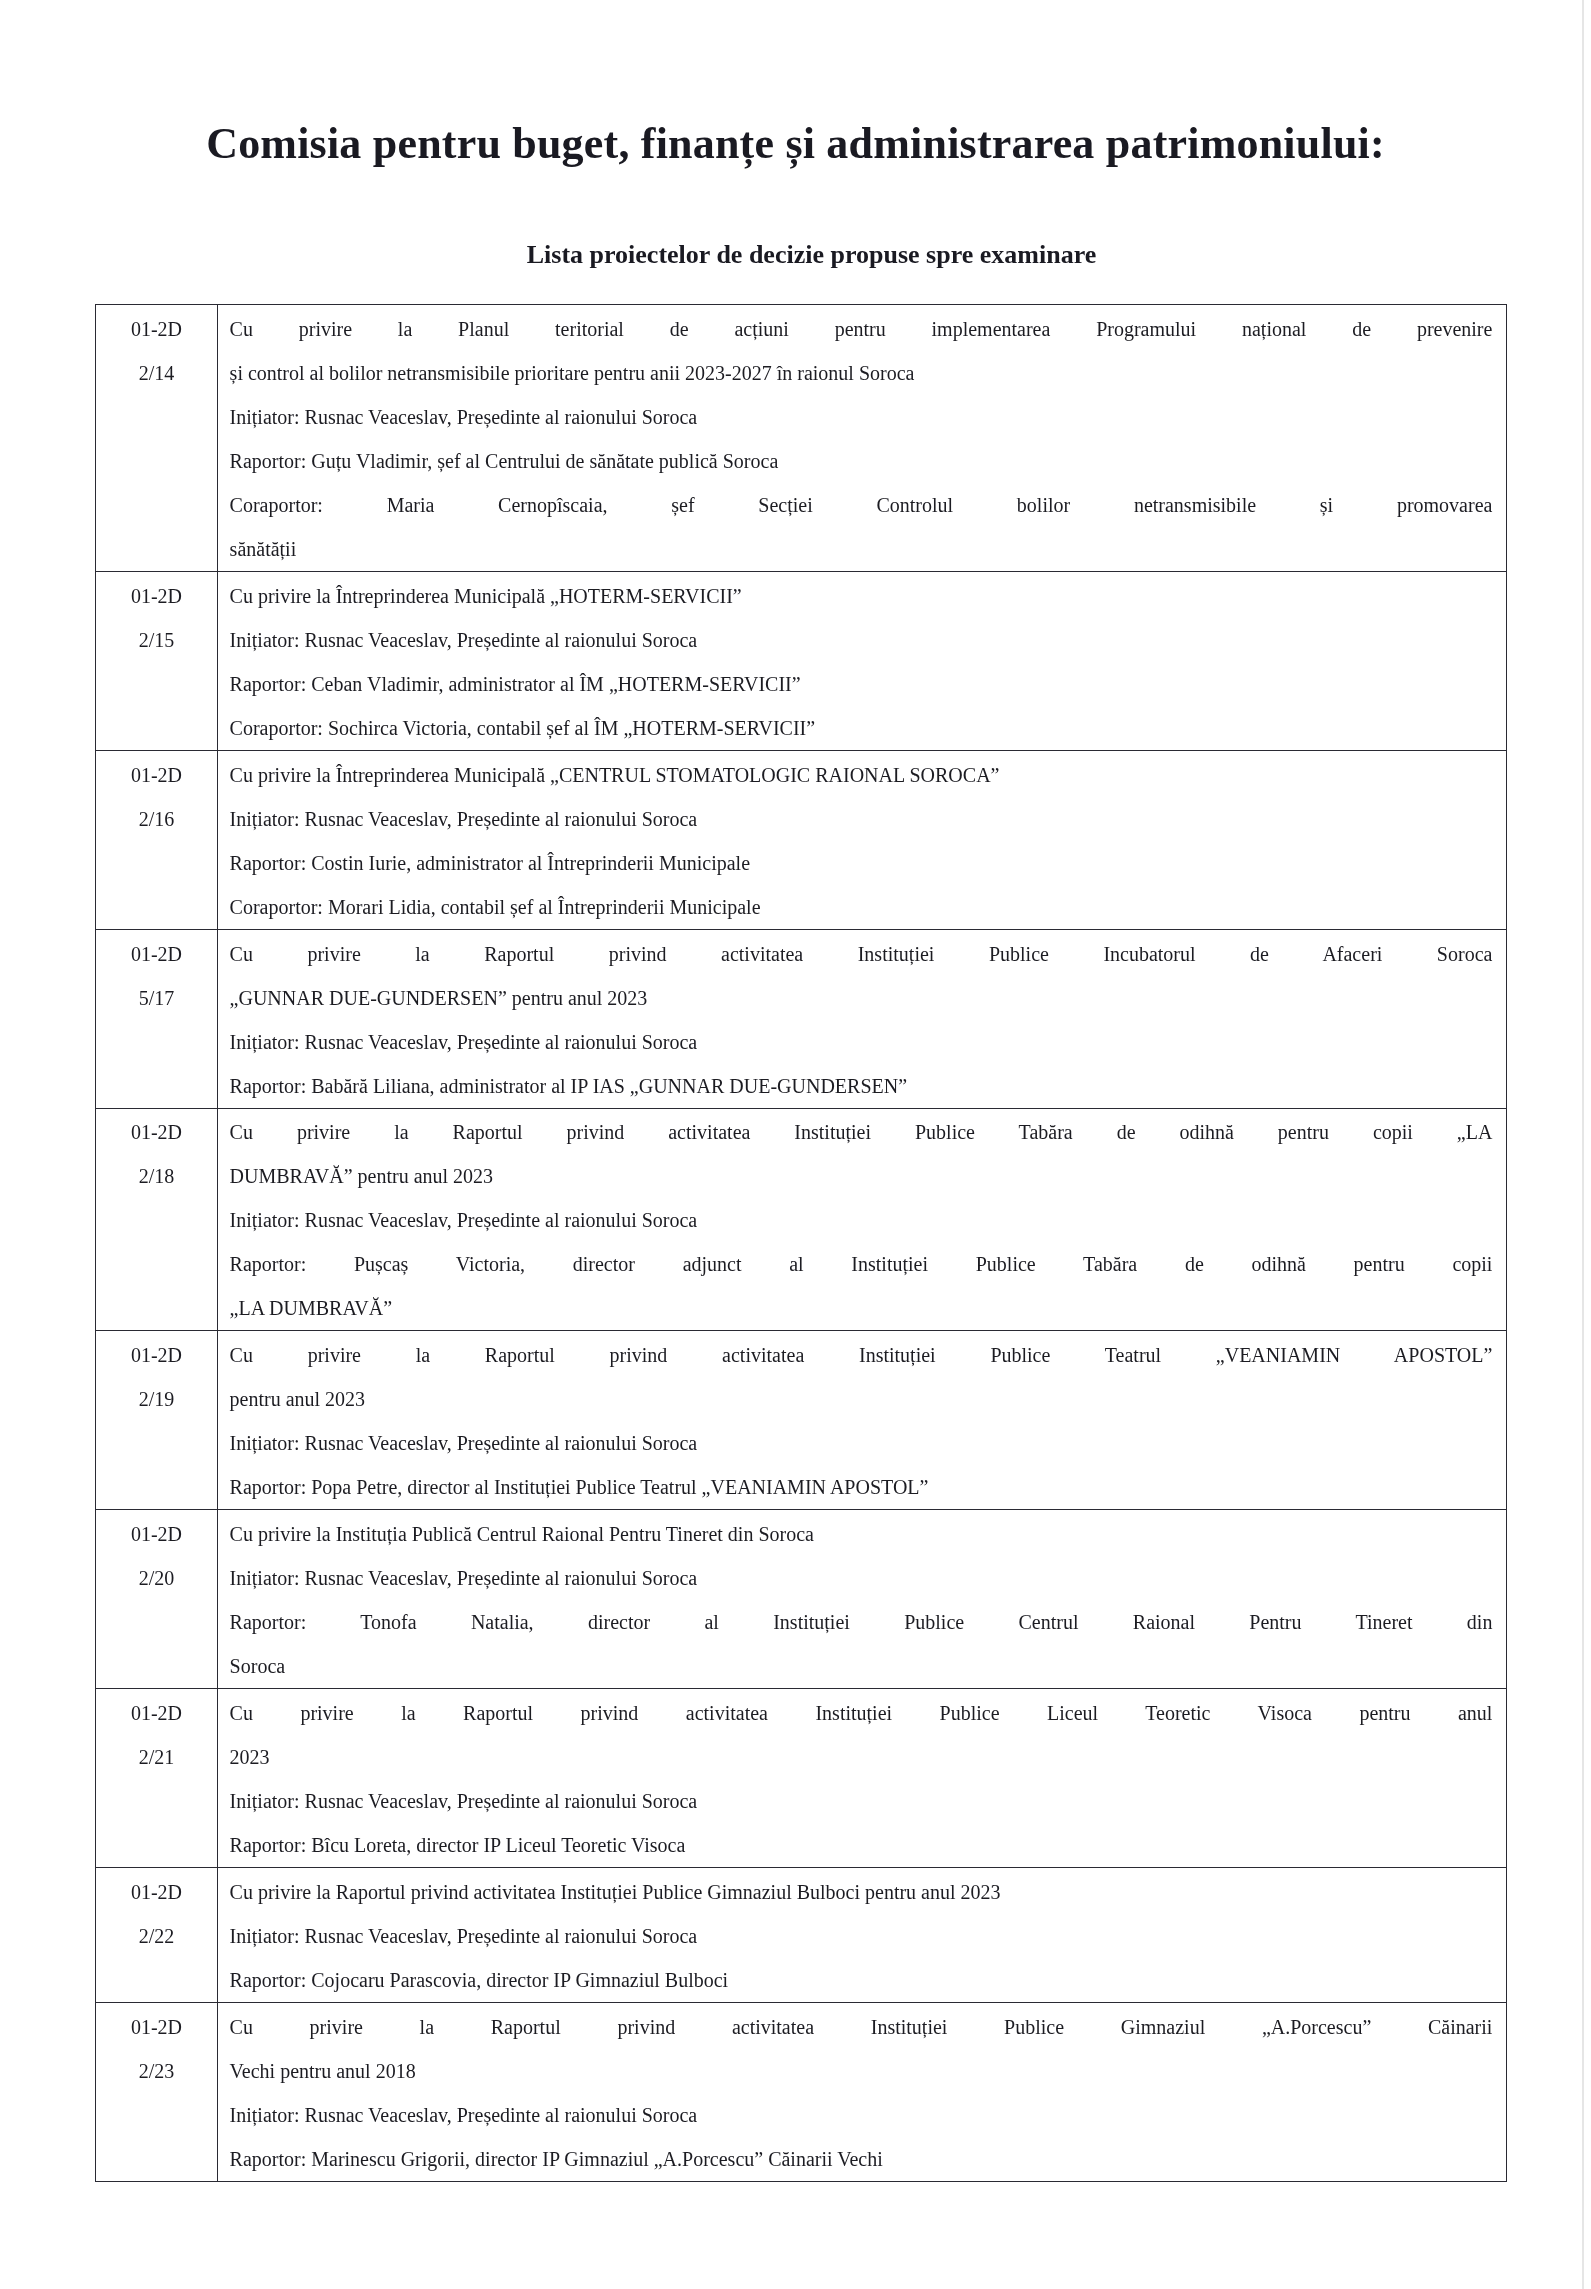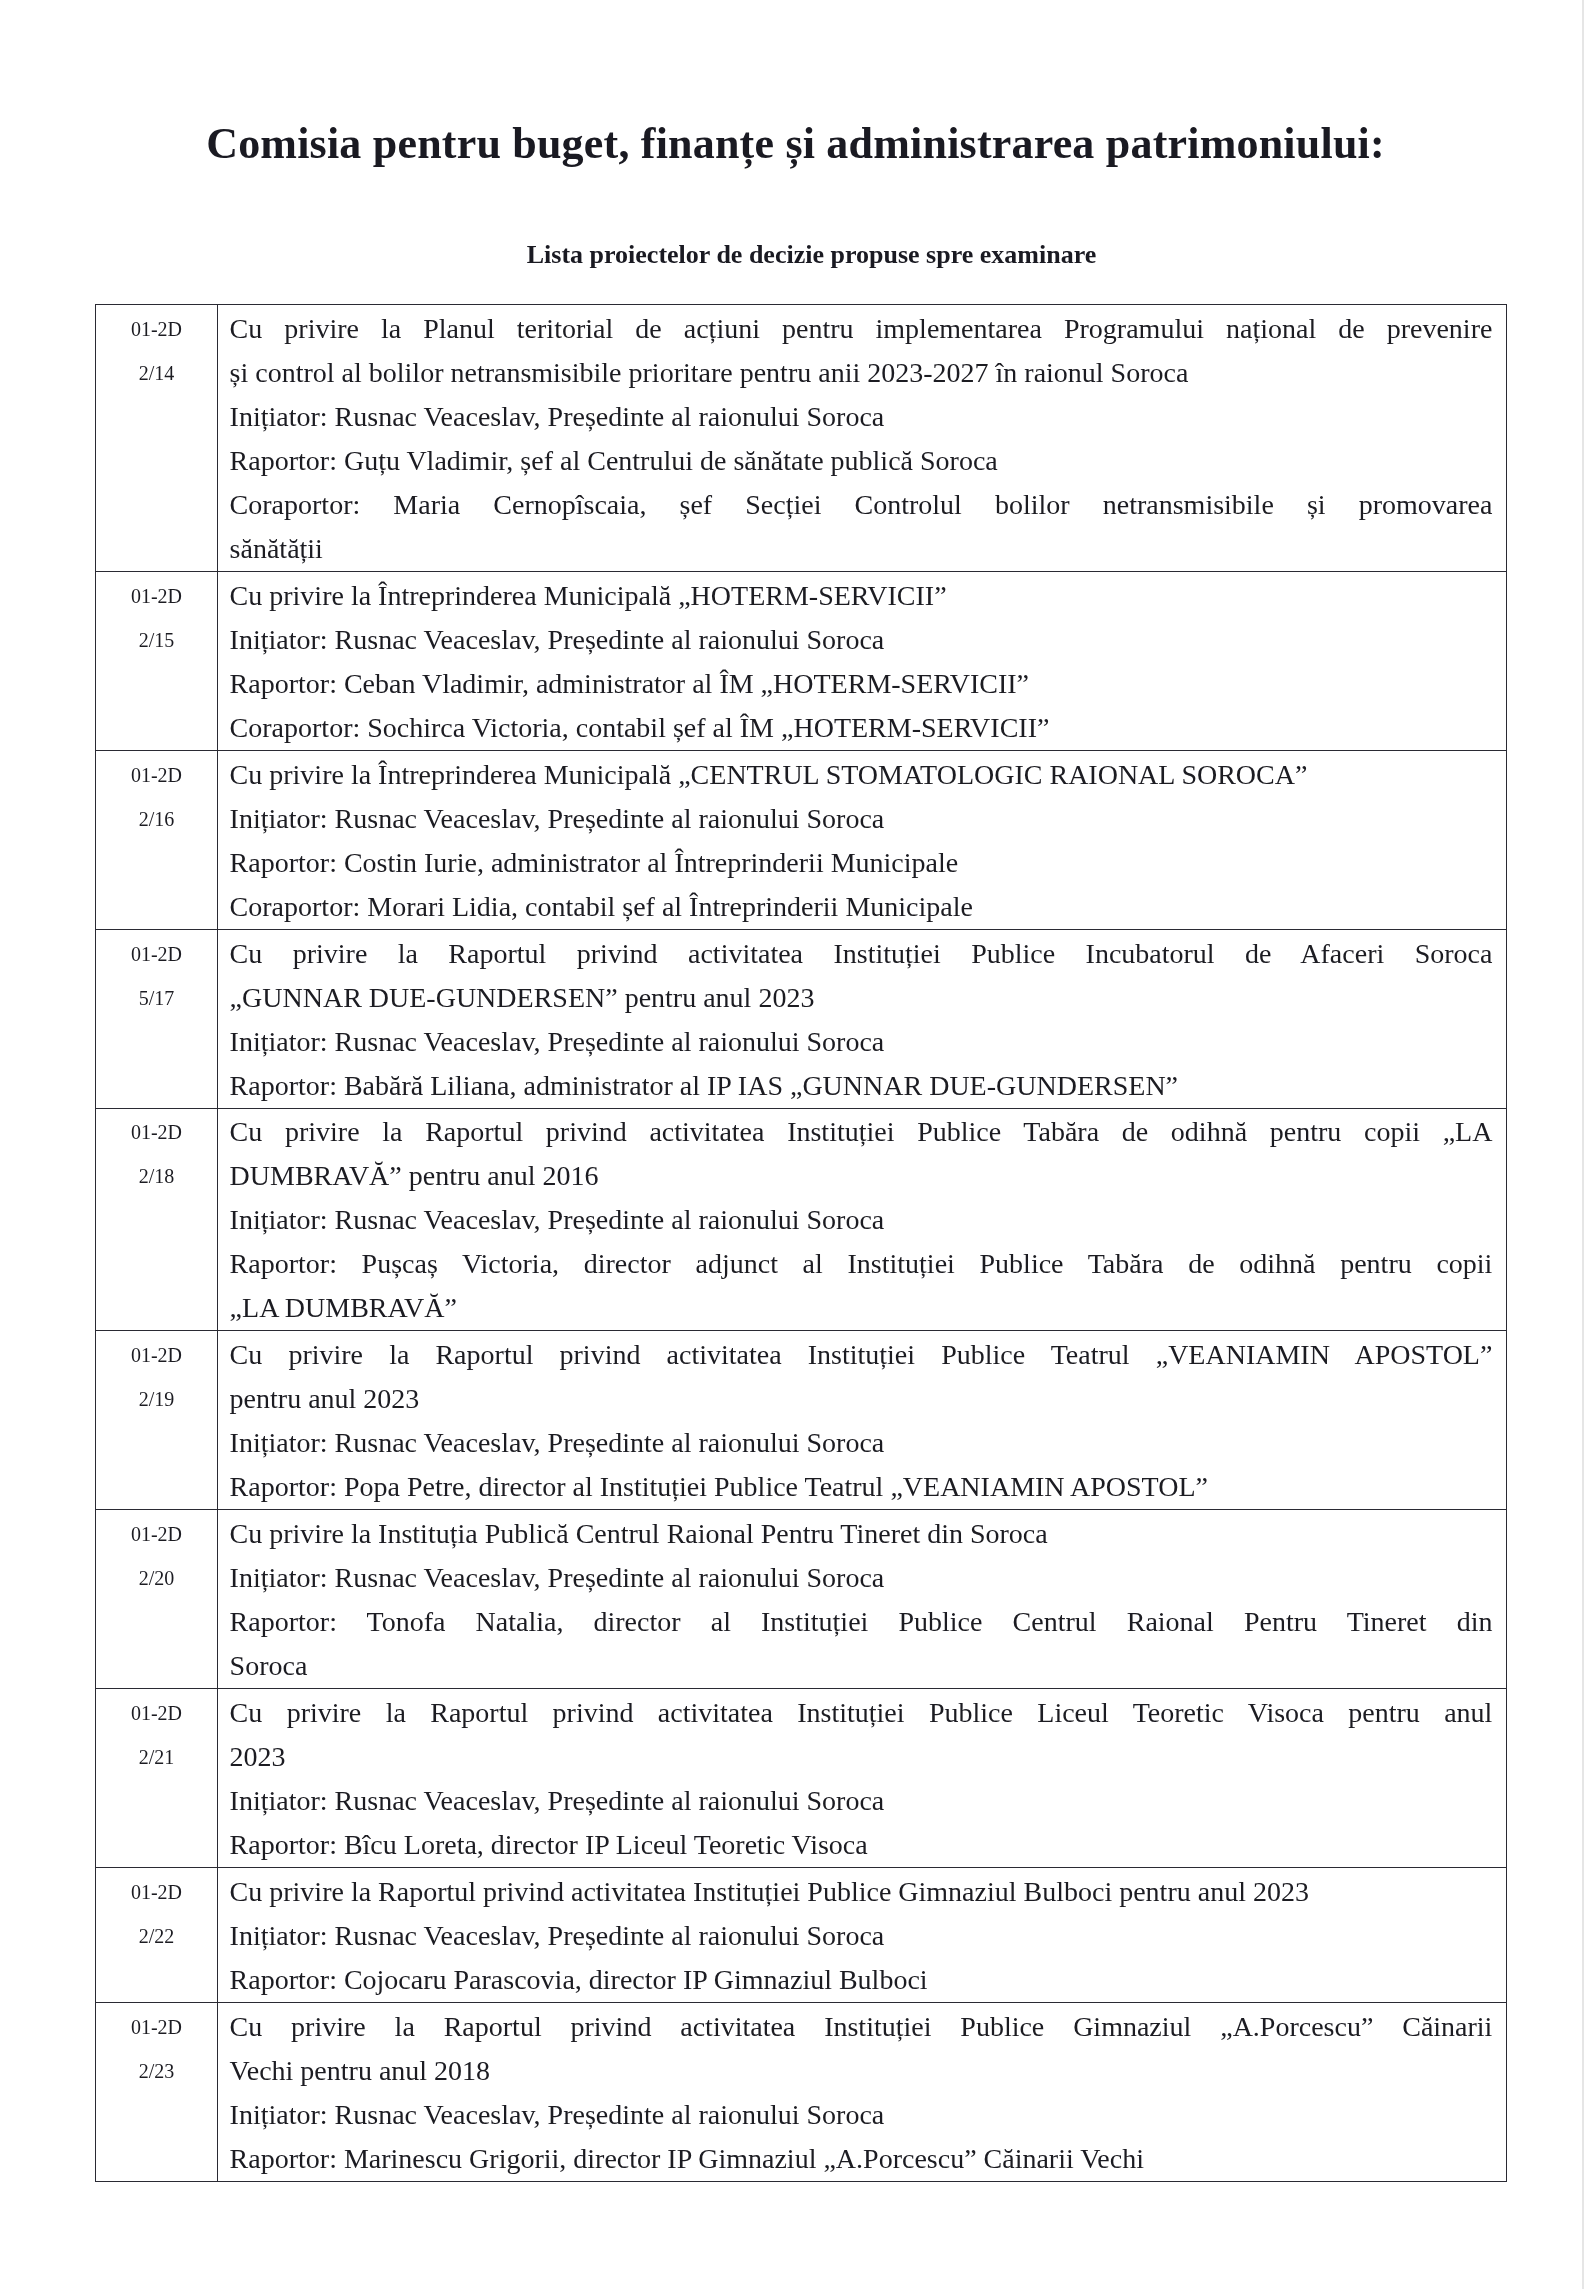--- a/index.html
+++ b/index.html
@@ -60,21 +60,21 @@
       padding: 0;
     }
     .doc-table td.num-cell {
       width: 121px;
       text-align: center;
       font-size: 20px;
       line-height: 44px;
       padding-top: 1.9px;
     }
     .doc-table td.desc-cell {
-      font-size: 28px;
+      font-size: 20px;
       line-height: 44px;
       padding: 1.9px 13.6px 0 11.6px;
     }
     .line {
       display: block;
       white-space: nowrap;
       overflow: visible;
     }
     .line.justify {
       text-align: justify;
@@ -145,21 +145,21 @@
           <span class="line">Raportor: Babără Liliana, administrator al IP IAS „GUNNAR DUE-GUNDERSEN”</span>
         </td>
       </tr>
       <tr>
         <td class="num-cell">
           <span class="num-line">01-2D</span>
           <span class="num-line">2/18</span>
         </td>
         <td class="desc-cell">
           <span class="line justify">Cu privire la Raportul privind activitatea Instituției Publice Tabăra de odihnă pentru copii „LA</span>
-          <span class="line">DUMBRAVĂ” pentru anul 2016</span>
+          <span class="line">DUMBRAVĂ” pentru anul 2023</span>
           <span class="line">Inițiator: Rusnac Veaceslav, Președinte al raionului Soroca</span>
           <span class="line justify">Raportor: Pușcaș Victoria, director adjunct al Instituției Publice Tabăra de odihnă pentru copii</span>
           <span class="line">„LA DUMBRAVĂ”</span>
         </td>
       </tr>
       <tr>
         <td class="num-cell">
           <span class="num-line">01-2D</span>
           <span class="num-line">2/19</span>
         </td>

